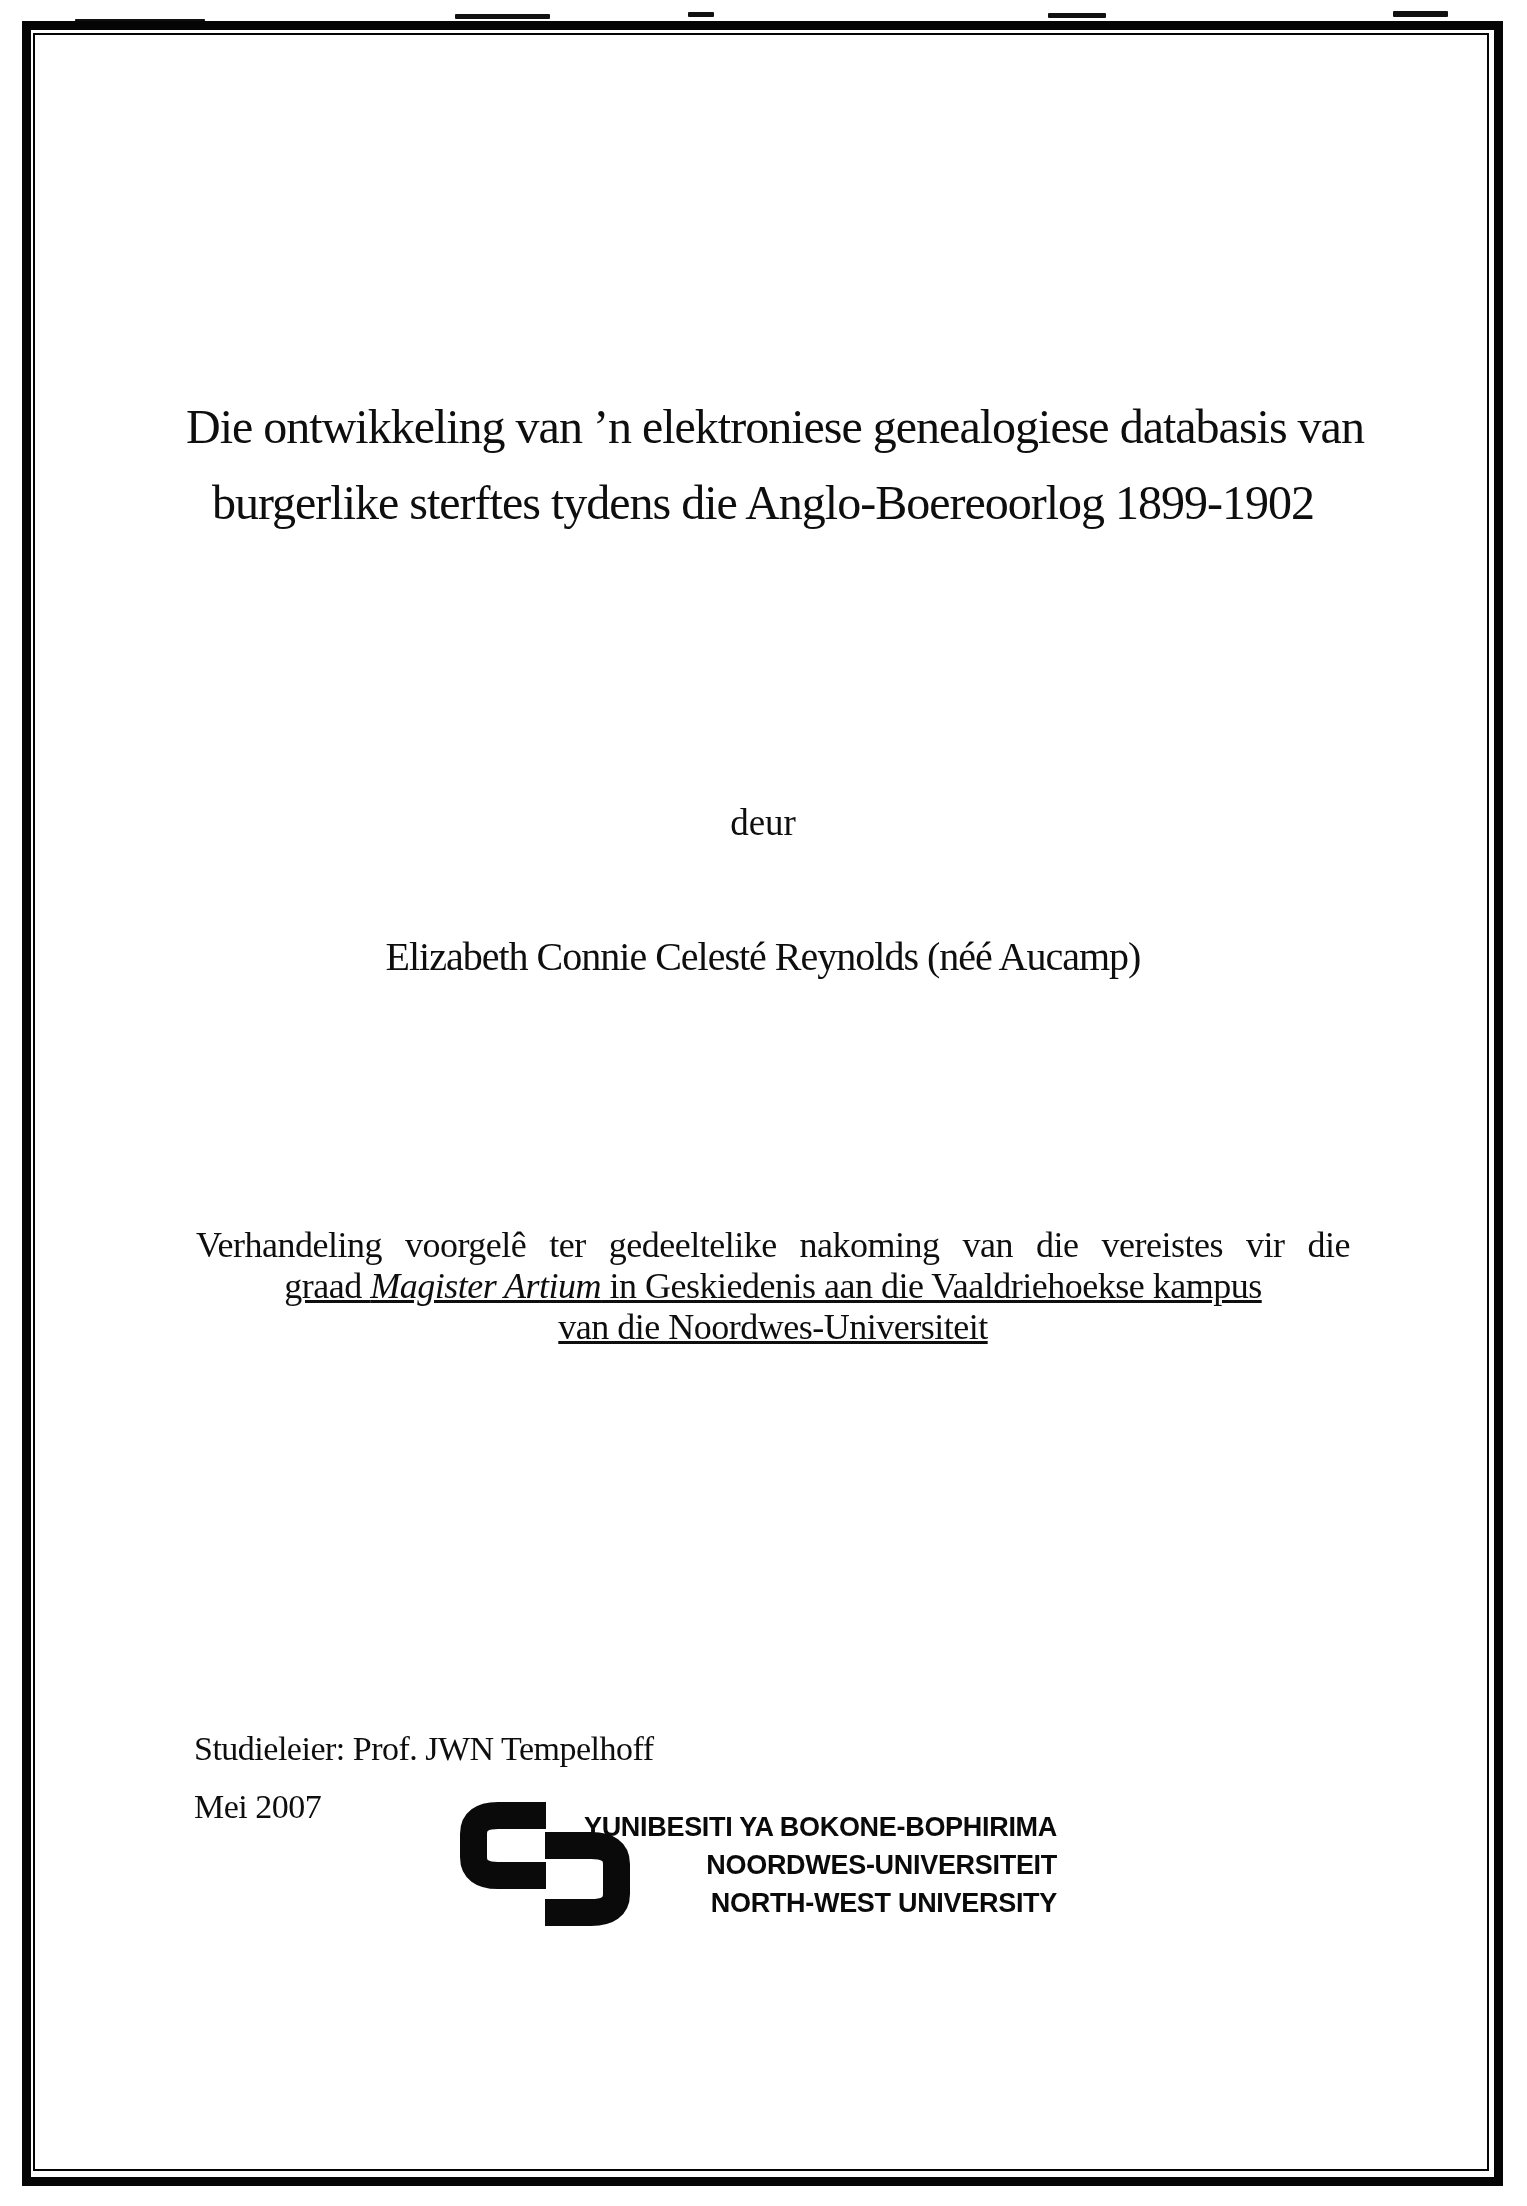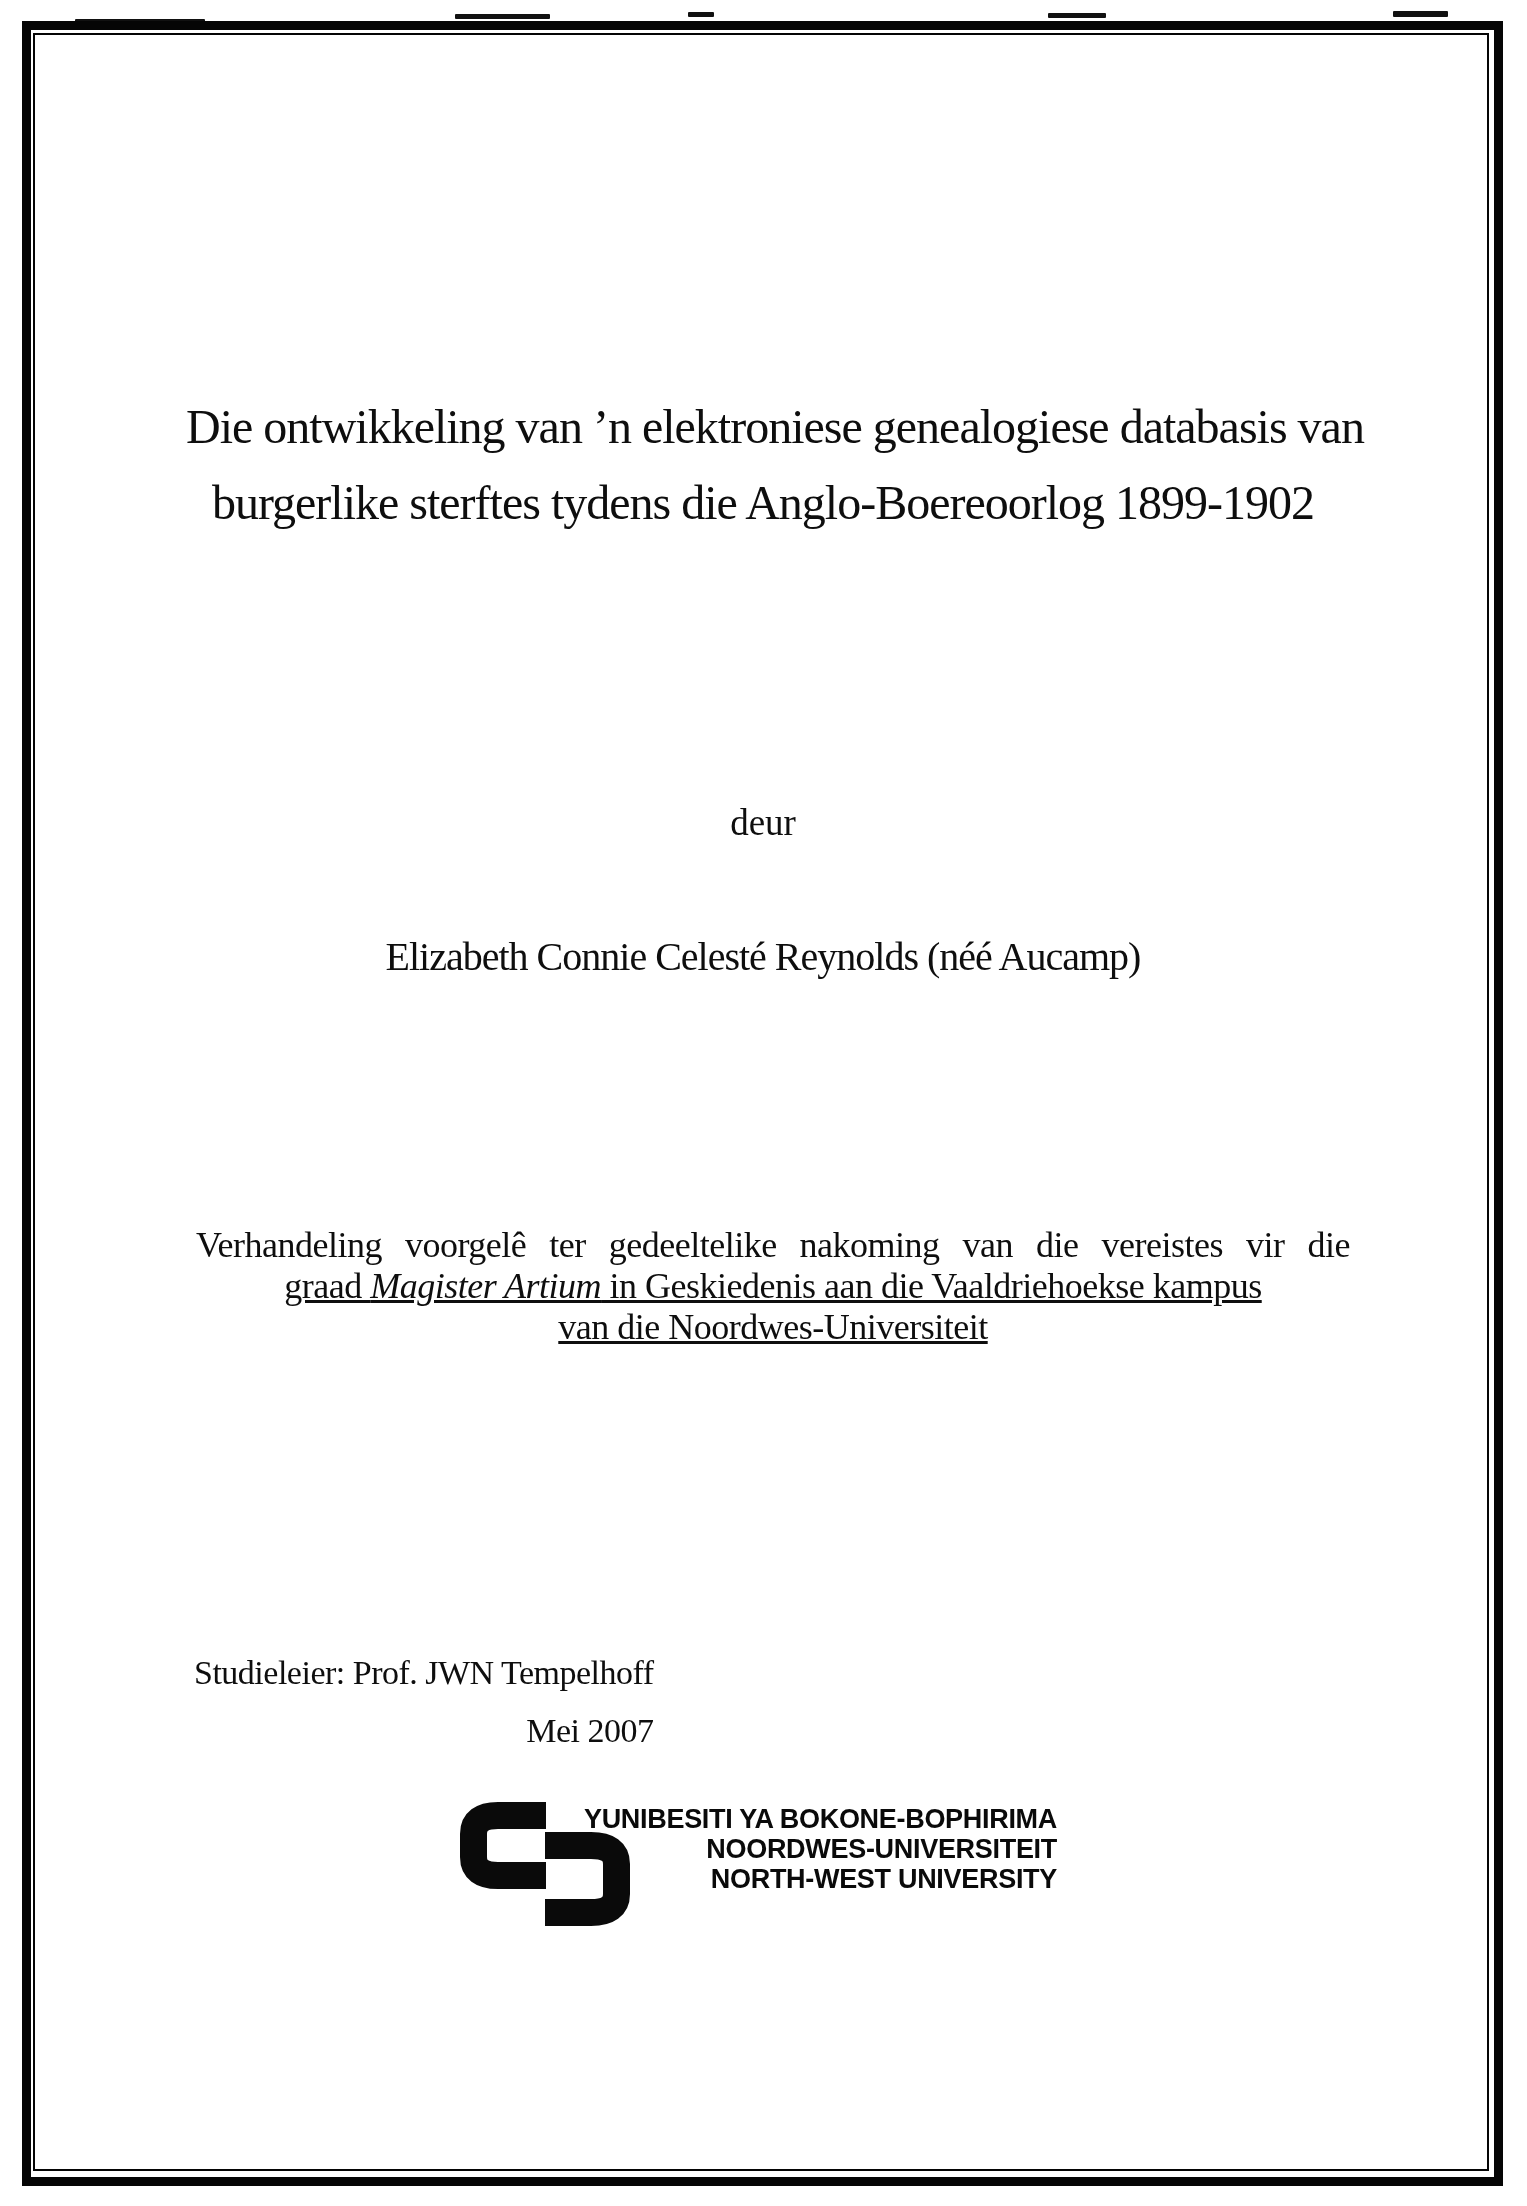--- a/index.html
+++ b/index.html
@@ -72,25 +72,24 @@
     text-align-last: justify;
   }
   .statement .plain {
     display: block;
     text-align: center;
     text-decoration: underline;
   }
   .supervisor-block {
     position: absolute;
     left: 194px;
-    top: 1644px;
+    top: 1720px;
     font-size: 34px;
     line-height: 58px;
     letter-spacing: -0.5px;
-    text-align: right;
   }
   .supervisor-block span { display: block; white-space: nowrap; }
   .logo-mark {
     position: absolute;
     left: 458px;
     top: 1797px;
     width: 175px;
     height: 134px;
   }
   .logo-text {
@@ -99,21 +98,21 @@
     top: 1804px;
     width: 520px;
     text-align: right;
     font-family: "Liberation Sans", "DejaVu Sans", sans-serif;
     font-weight: 700;
     font-size: 27px;
     line-height: 30px;
     letter-spacing: -0.3px;
     color: #0a0a0a;
   }
-  .logo-text span { display: block; white-space: nowrap; }
+  .logo-text span { display: block; white-space: nowrap; margin-top: 8px; }
 </style>
 </head>
 <body>
 
 <div class="page">
 
   <div class="artifact" style="left:455px; top:14px; width:95px; height:5px;"></div>
   <div class="artifact" style="left:688px; top:12px; width:26px; height:5px;"></div>
   <div class="artifact" style="left:1048px; top:13px; width:58px; height:5px;"></div>
   <div class="artifact" style="left:1393px; top:11px; width:55px; height:6px;"></div>

